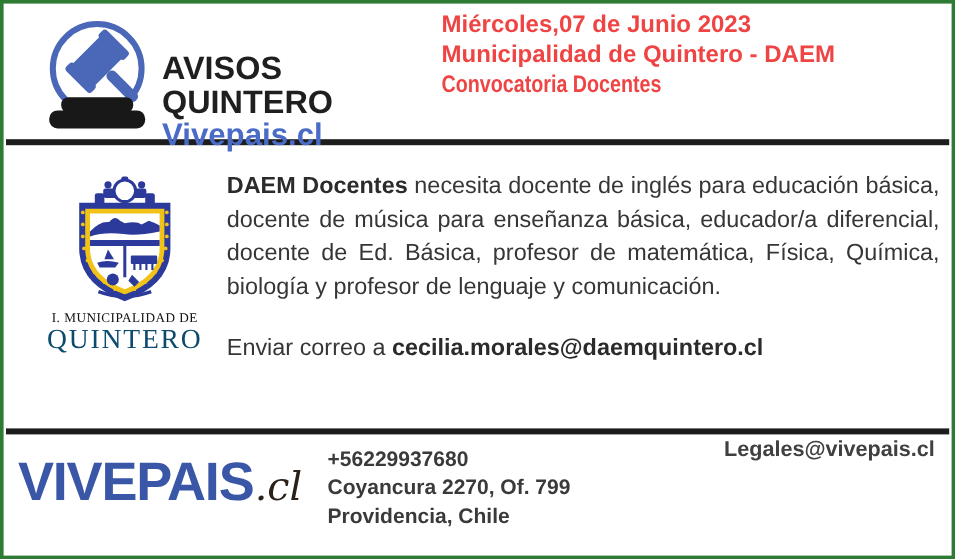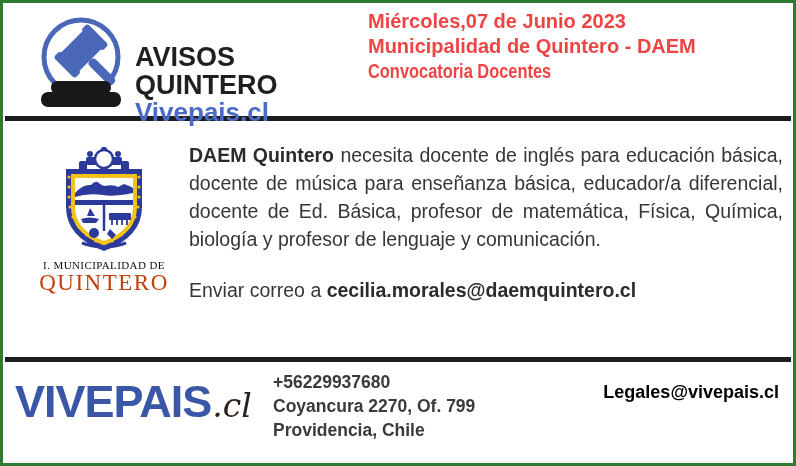--- a/index.html
+++ b/index.html
@@ -28,37 +28,37 @@
   
   .rule { height:5px; background:#1d1d1d; margin:0 2px; }
 
   
   .main { display:flex; height:236px; padding:20px 8px 0 26px; }
   .crest-block { width:150px; flex:0 0 150px; text-align:center; }
   .crest-block svg { display:block; margin:4px auto 0 auto; }
   .crest-line1 { font-family:"Liberation Serif", serif; font-size:11px; letter-spacing:0.4px;
                  color:#111; margin-top:2px; white-space:nowrap; }
   .crest-line2 { font-family:"Liberation Serif", serif; font-size:23px; letter-spacing:1.5px;
-                 color:#c2410c; line-height:24px; }
+                 color:#0c4a6e; line-height:24px; }
   .notice { flex:1; margin-left:10px; padding-right:2px; }
   .notice-text { font-size:19.5px; line-height:28px; color:#363636; text-align:justify; }
   .notice-text strong { color:#2b2b2b; }
   .notice-contact { margin-top:26px; font-size:19.5px; color:#363636; }
   .notice-contact strong { color:#2b2b2b; }
 
   
   .footer { display:flex; padding:0 10px 0 12px; }
   .footer-logo { width:258px; flex:0 0 258px; padding-top:14px; white-space:nowrap; }
   .footer-logo .wordmark { font-size:45px; font-weight:bold; color:#3a57a7; letter-spacing:-1px; }
   .footer-logo .tld { font-family:"DejaVu Serif", serif; font-style:italic; font-size:33px;
                       color:#2b2118; margin-left:1px; }
   .footer-address { width:268px; flex:0 0 268px; padding-top:8px; font-weight:bold;
                     font-size:17.5px; line-height:24px; color:#3a3a3a; }
-  .footer-links { margin-left:auto; padding-top:18px; font-weight:bold;
-                  font-size:18px; line-height:25px; color:#000000; padding-right:4px; }
+  .footer-links { margin-left:auto; font-weight:bold;
+                  font-size:18px; line-height:25px; color:#404040; padding-right:4px; }
 </style>
 </head>
 <body>
 
 <div class="page">
 
   <div class="header">
     <div class="brand">
       <span>
         <svg width="104" height="98" viewBox="0 0 104 98">
@@ -142,21 +142,21 @@
           <circle cx="48" cy="88" r="5" fill="#2c3a9b"></circle>
           <path d="M64 84 l6 6 -4 4 -5 -5 z" fill="#2c3a9b"></path>
           <path d="M36 98 q22 8 44 0" fill="none" stroke="#2c3a9b" stroke-width="3"></path>
         </svg>
       </span>
       <div class="crest-line1">I. MUNICIPALIDAD DE</div>
       <div class="crest-line2">QUINTERO</div>
     </div>
 
     <div class="notice">
-      <p class="notice-text"><strong>DAEM Quintero</strong><span> necesita docente de inglés para educación básica, docente de música para enseñanza básica, educador/a diferencial, docente de Ed. Básica, profesor de matemática, Física, Química, biología y profesor de lenguaje y comunicación.</span></p>
+      <p class="notice-text"><strong>DAEM Docentes</strong><span> necesita docente de inglés para educación básica, docente de música para enseñanza básica, educador/a diferencial, docente de Ed. Básica, profesor de matemática, Física, Química, biología y profesor de lenguaje y comunicación.</span></p>
       <p class="notice-contact"><span>Enviar correo a </span><strong>cecilia.morales@daemquintero.cl</strong></p>
     </div>
   </div>
 
   <div class="rule"></div>
 
   <div class="footer">
     <div class="footer-logo">
       <span class="wordmark">VIVEPAIS</span><span class="tld">.cl</span>
     </div>

